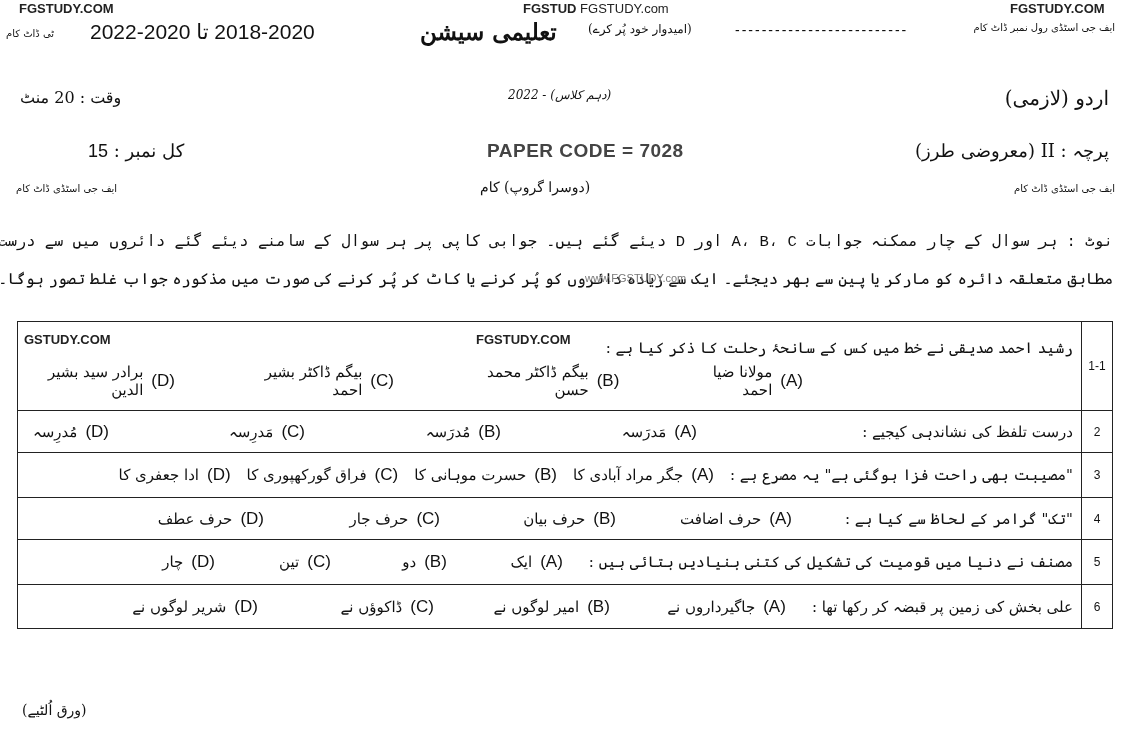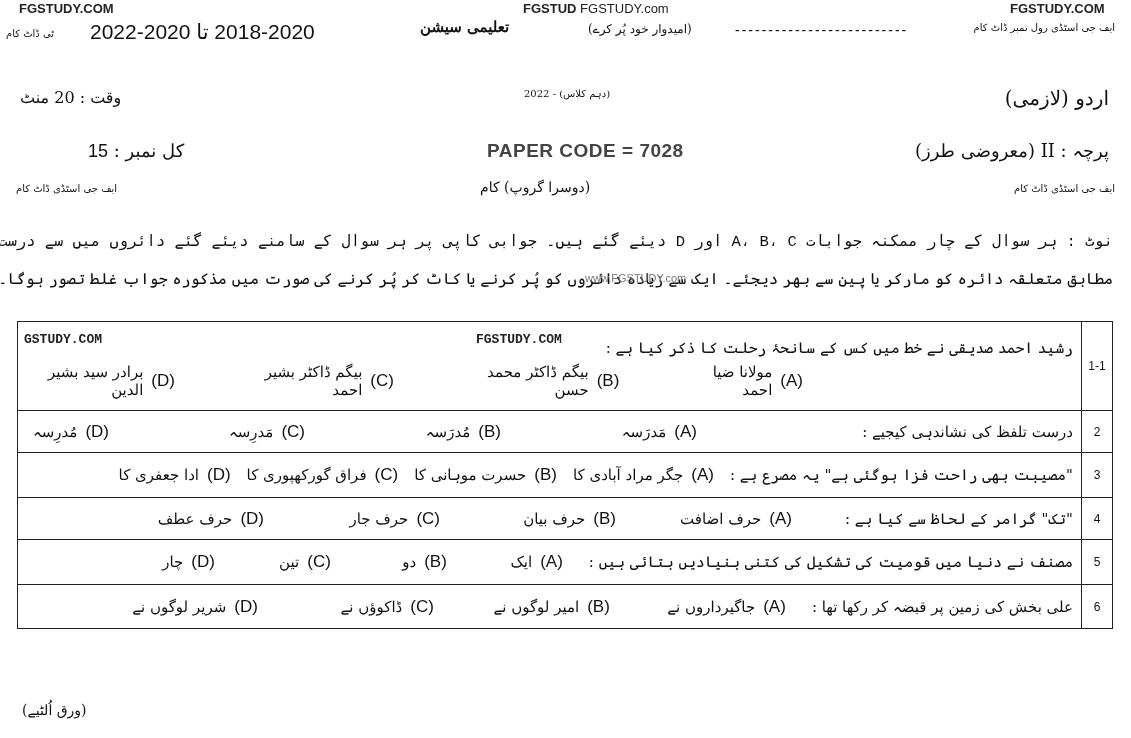--- a/index.html
+++ b/index.html
@@ -14,43 +14,43 @@
   .small-ur { font-size:10px; direction:rtl; font-family:"DejaVu Sans", sans-serif; white-space:nowrap; }
   table.q { position:absolute; left:17px; top:321px; width:1096px; border-collapse:collapse; }
   table.q td { border:1.5px solid #222; padding:0; vertical-align:middle; }
   td.num { width:30px; font-family:"Liberation Sans", sans-serif; font-size:12px; text-align:center; }
   td.body { position:relative; direction:rtl; padding:4px 8px !important; }
   .qline { font-family:"DejaVu Serif", serif; font-size:15px; white-space:nowrap; direction:rtl; display:flex; align-items:center; gap:26px; }
   .opt { display:inline-flex; gap:8px; align-items:center; direction:rtl; }
   .opt .lbl { font-family:"Liberation Sans", sans-serif; font-size:17px; direction:ltr; }
   .opt .txt { font-family:"DejaVu Serif", serif; font-size:15px; }
   .row1-opts { display:flex; gap:70px; margin-top:6px; direction:rtl; }
-  .inner-wm { position:absolute; font-family:Liberation Mono, monospace; font-weight:bold; font-size:13px; color:#222; direction:ltr; }
+  .inner-wm { position:absolute; font-family:Liberation Sans, sans-serif; font-weight:bold; font-size:13px; color:#222; direction:ltr; }
 </style>
 </head>
 <body>
 
 <div class="abs wm" style="left:19px; top:1px;">FGSTUDY.COM</div>
 <div class="abs wm" style="left:523px; top:1px;">
   <span>FGSTUD</span>
   <span class="wm-light">FGSTUDY.com</span>
 </div>
 <div class="abs wm" style="left:1010px; top:1px;">FGSTUDY.COM</div>
 
 <div class="abs small-ur" style="right:16px; top:22px;text-align:right;">ایف جی اسٹڈی رول نمبر ڈاٹ کام</div>
 <div class="abs latin" style="left:735px; top:22px; font-size:14px; letter-spacing:2px;">--------------------------</div>
 <div class="abs ur" style="left:588px; top:22px; font-size:12px;">(امیدوار خود پُر کرے)</div>
-<div class="abs ur" style="left:420px; top:18px; font-size:15px; font-weight:bold;">تعلیمی سیشن</div>
+<div class="abs ur" style="left:420px; top:18px; font-size:23px; font-weight:bold;">تعلیمی سیشن</div>
 <div class="abs latin" style="left:90px; top:20px; font-size:21px; direction:rtl;">
   <span>2018-2020 تا 2020-2022</span>
 </div>
 <div class="abs small-ur" style="left:6px; top:28px;">ٹی ڈاٹ کام</div>
 
 <div class="abs ur" style="right:22px; top:86px; font-size:20px;">اردو (لازمی)</div>
-<div class="abs ur" style="left:524px; top:88px; font-size:10px;">(دہم کلاس) - 2022</div>
+<div class="abs ur" style="left:508px; top:88px; font-size:12px;font-style:italic;">(دہم کلاس) - 2022</div>
 <div class="abs ur" style="left:20px; top:88px; font-size:16px;">
   <span>وقت</span>
   <span> : </span>
   <span>20 منٹ</span>
 </div>
 
 <div class="abs ur" style="right:22px; top:140px; font-size:18px;">پرچہ : II (معروضی طرز)</div>
 <div class="abs code" style="left:487px; top:140px;">PAPER CODE = 7028</div>
 <div class="abs ur" style="left:88px; top:140px; font-size:18px;">
   <span>کل نمبر</span>

